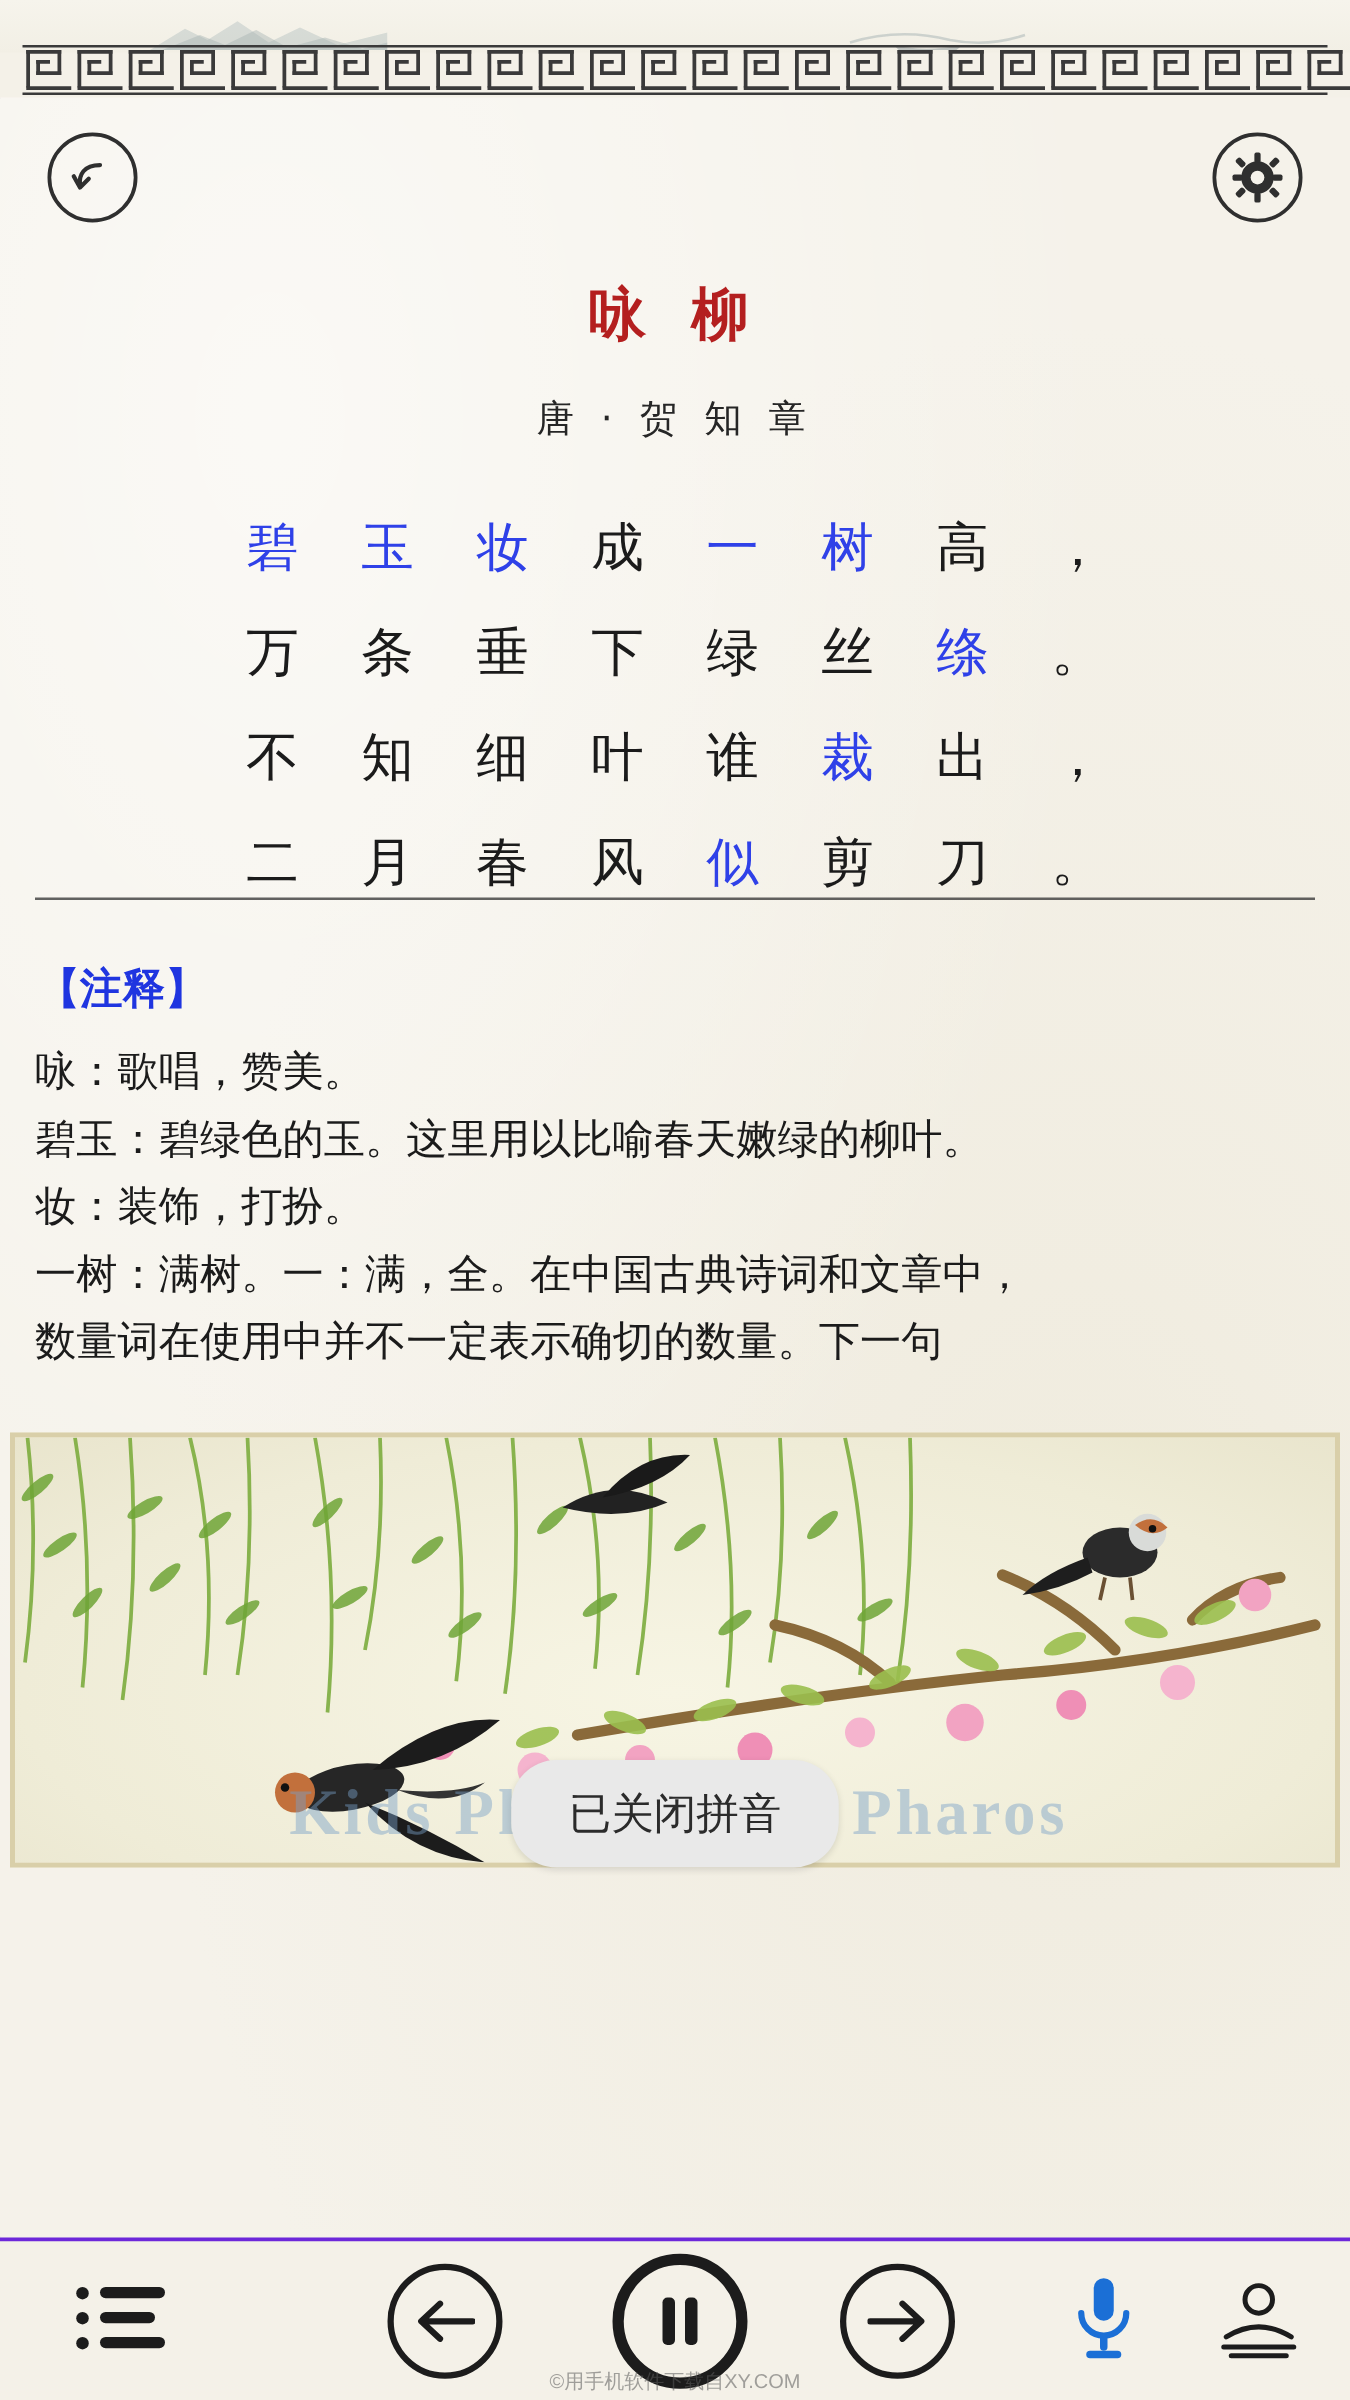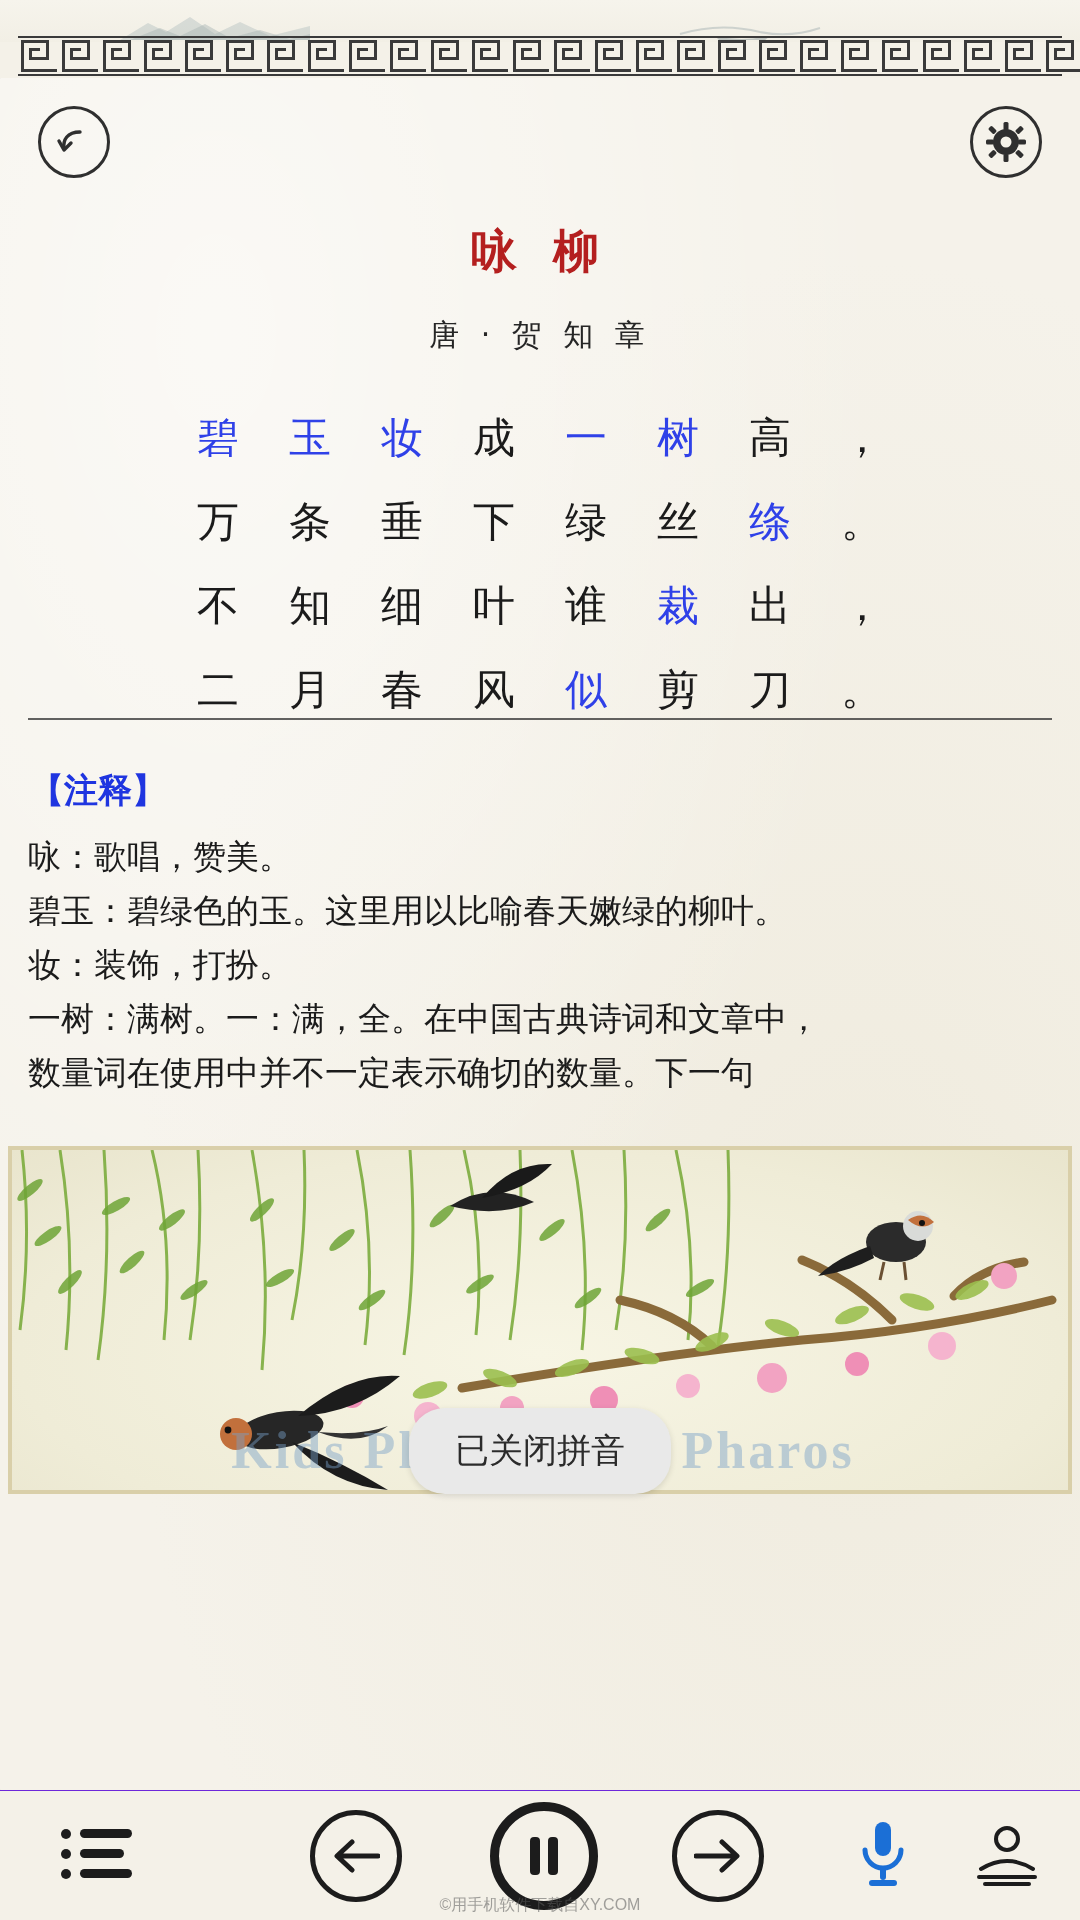--- a/index.html
+++ b/index.html
@@ -205,21 +205,21 @@
     font-family: "DejaVu Sans", sans-serif;
     box-shadow: 0 2px 6px rgba(0,0,0,.12);
   }
 
   
   .toolbar {
     position: absolute;
     bottom: 0; left: 0;
     width: 1080px; height: 130px;
     background: #f4f1e8;
-    border-top: 1px solid #6d28d9;
+    border-top: 3px solid #6d28d9;
   }
   .tool {
     position: absolute;
     top: 50%;
     transform: translateY(-50%);
     cursor: pointer;
   }
   .tool.list { left: 58px; }
   .tool.prev { left: 310px; }
   .tool.play { left: 490px; }

